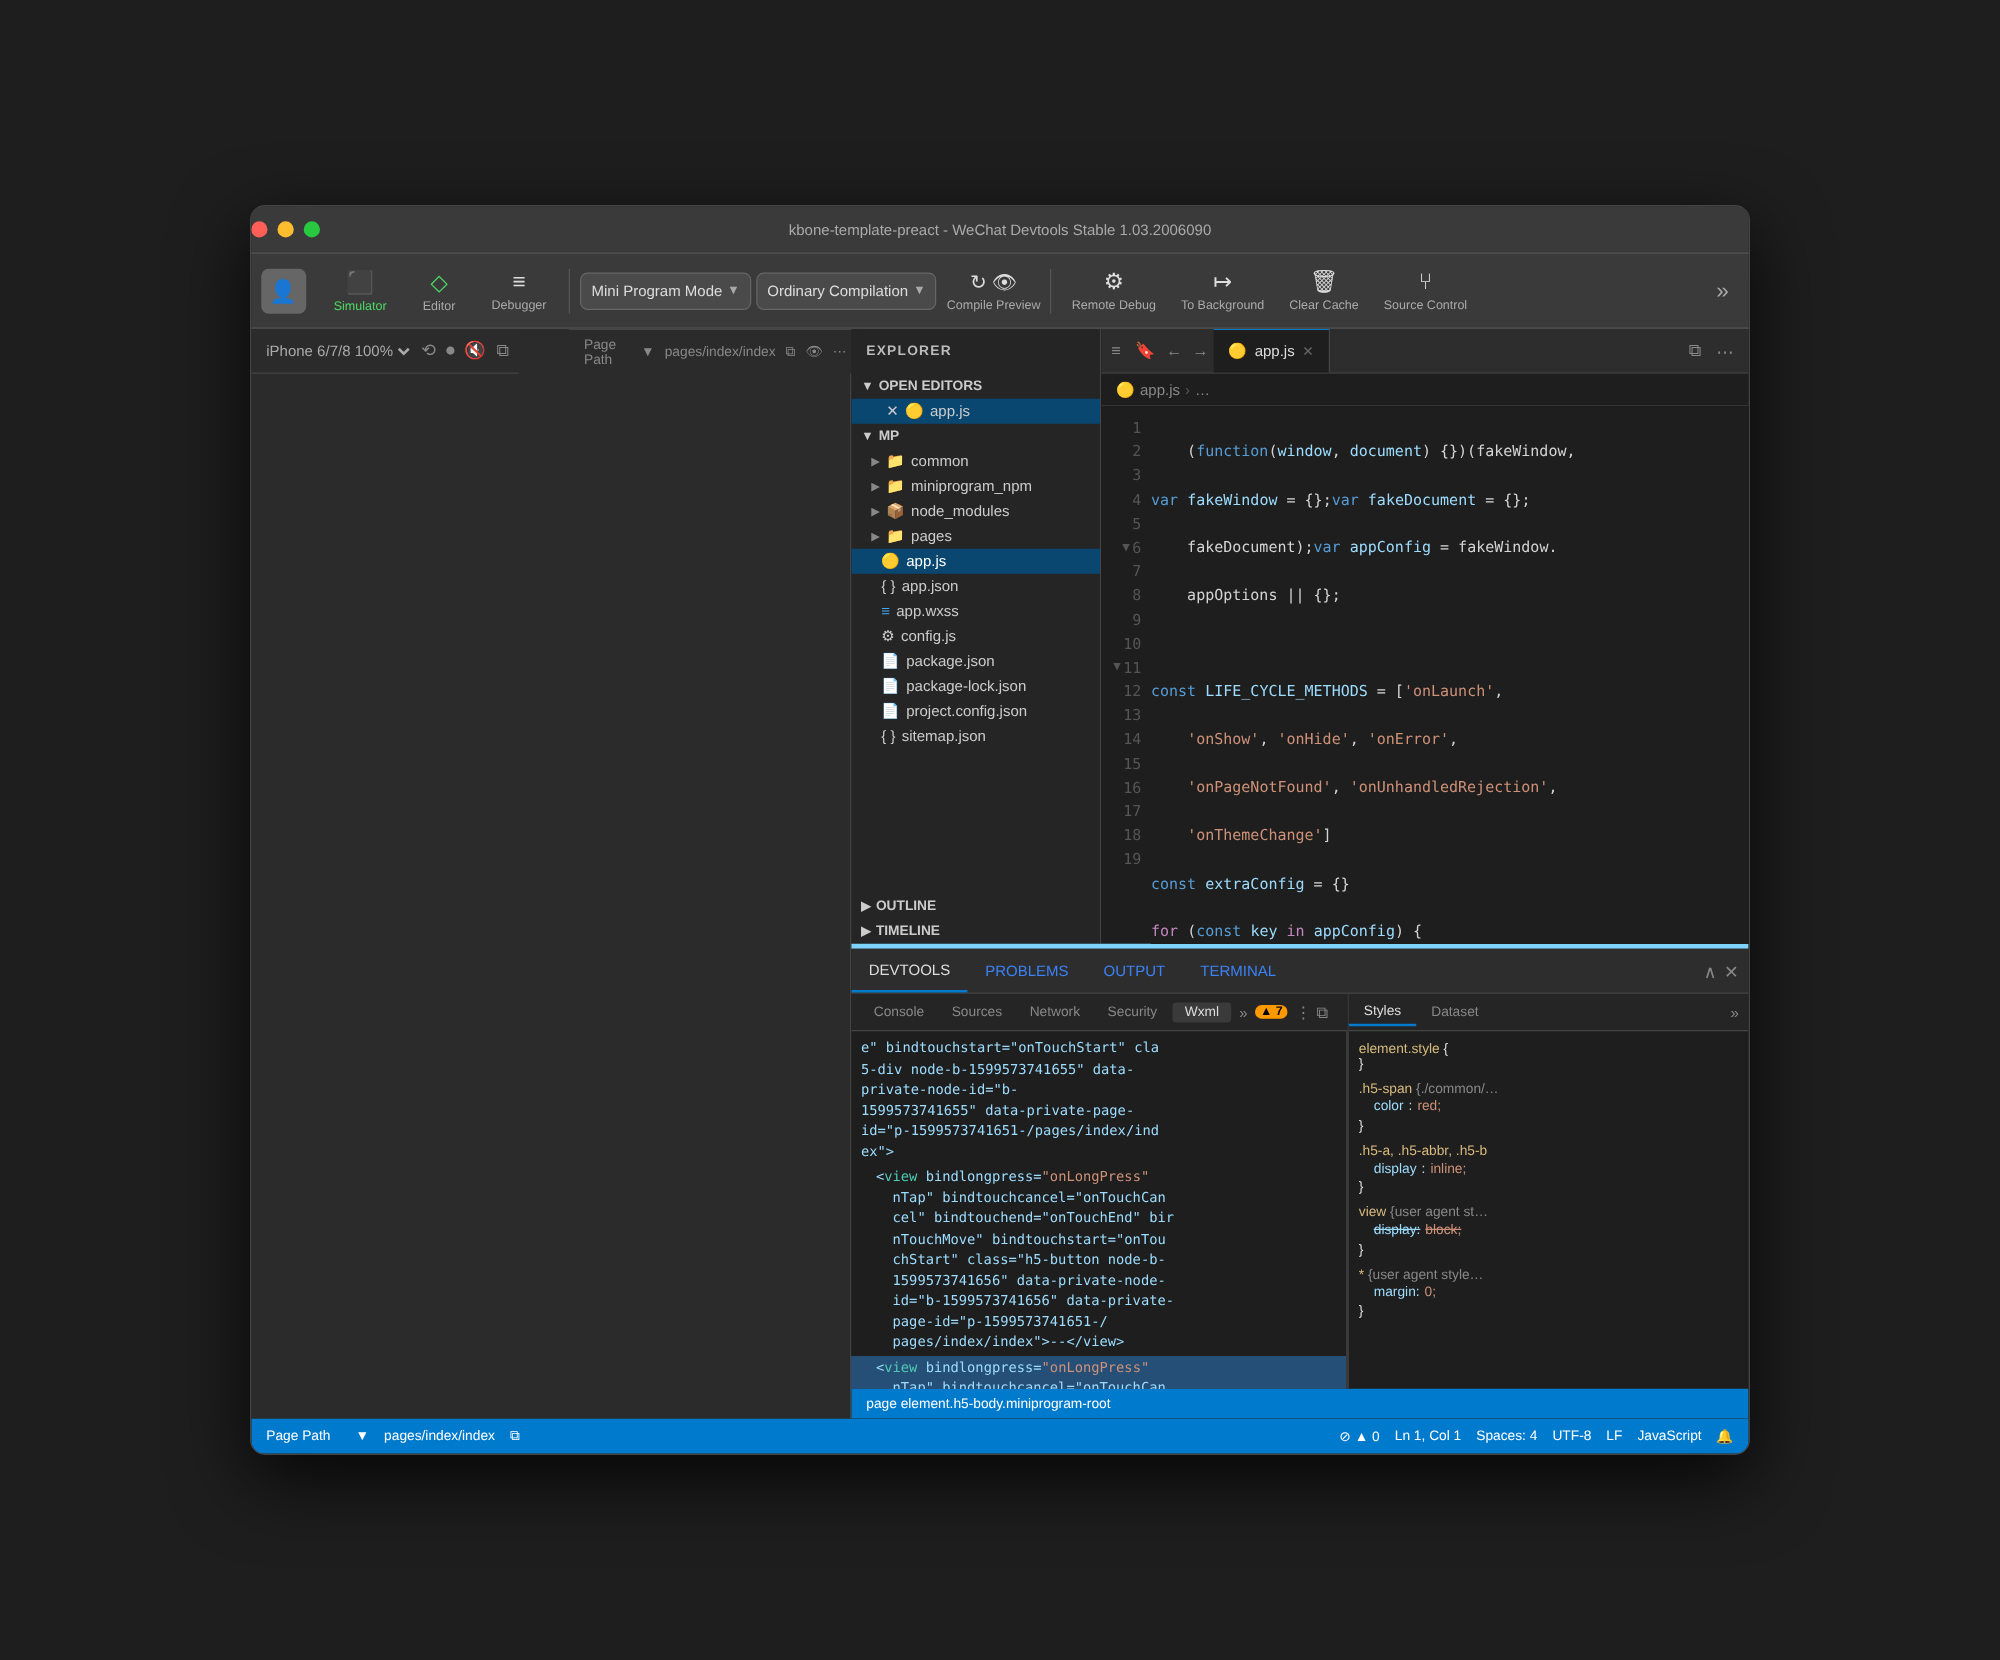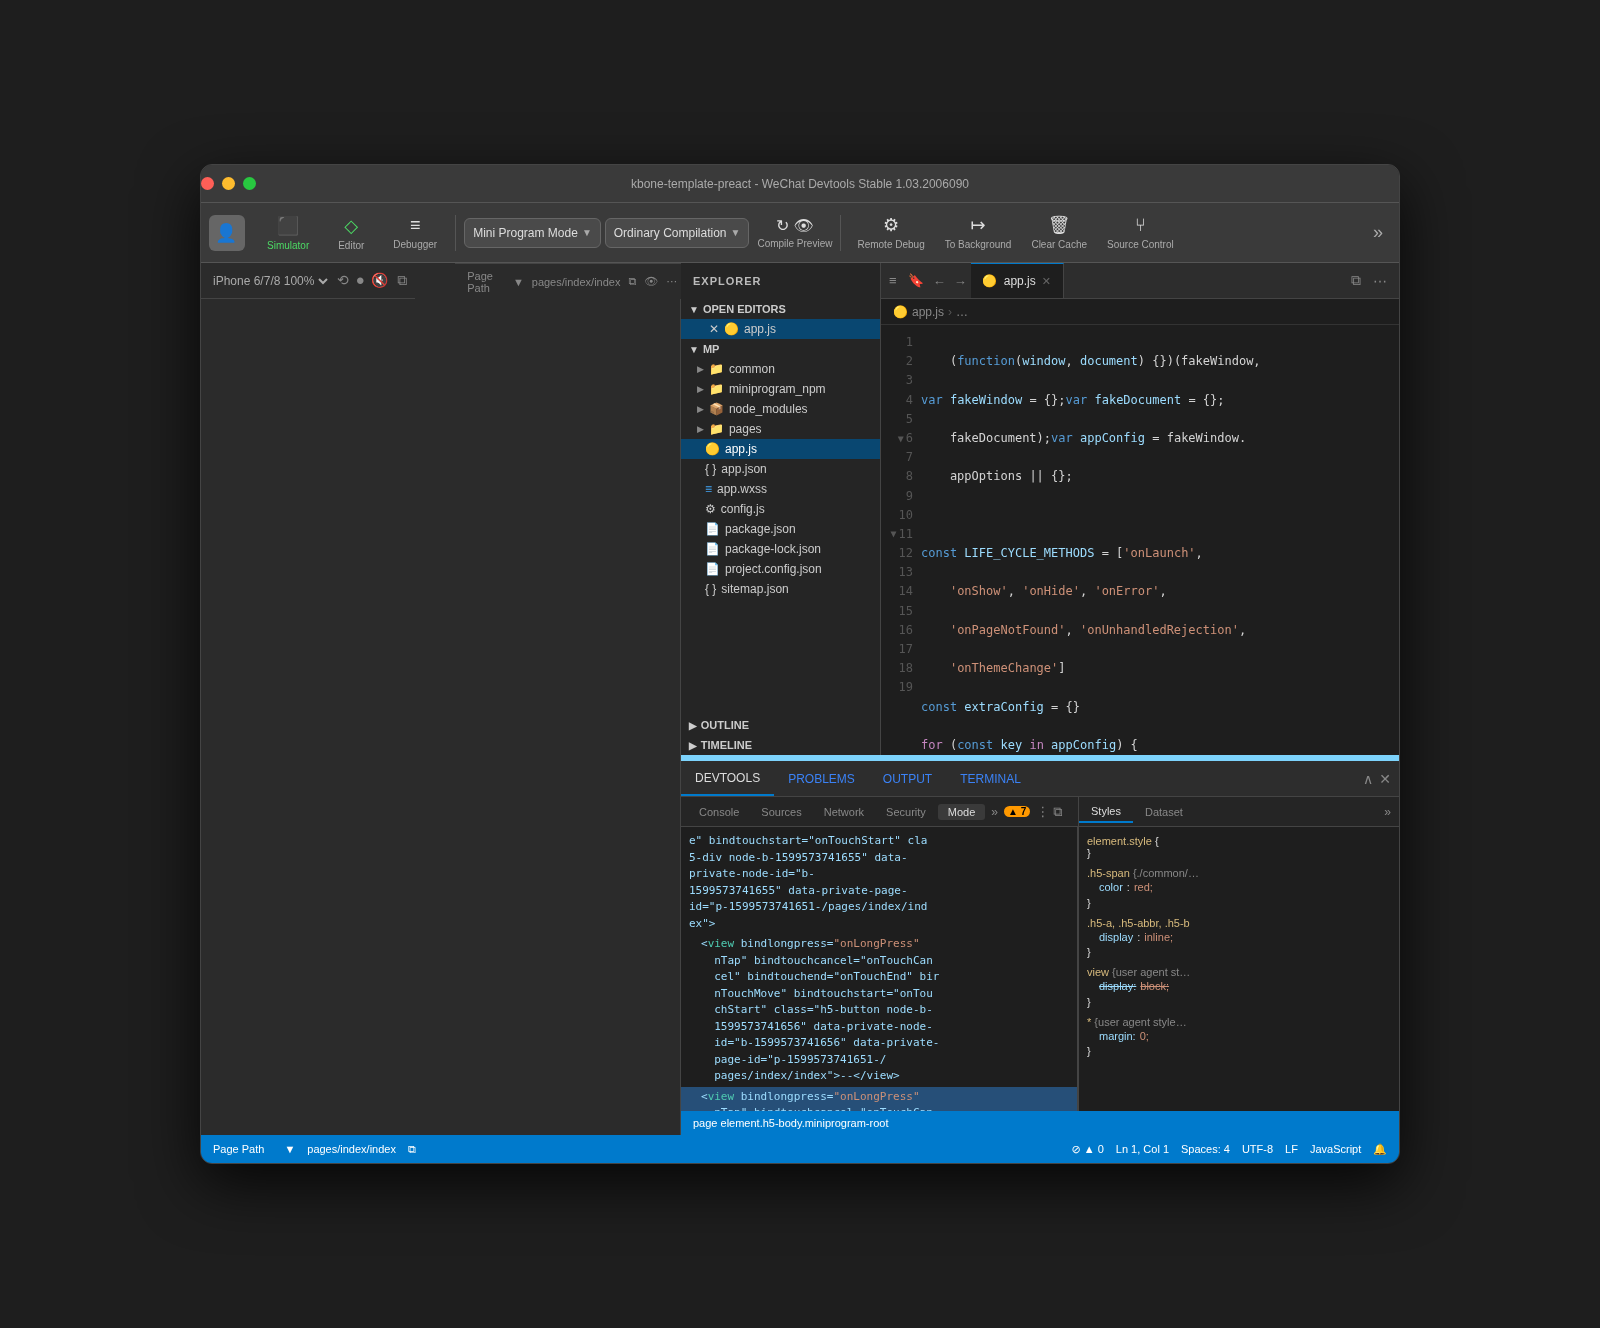--- a/index.html
+++ b/index.html
@@ -418,21 +418,21 @@
     .kw { color: #569cd6; }
     .str { color: #ce9178; }
     .var { color: #9cdcfe; }
     .op { color: #d4d4d4; }
     .arr-kw { color: #c586c0; }
 
     
     .devtools-panel {
       height: 380px;
       background: #1e1e1e;
-      border-top: 6px solid #7dd3fc;
+      border-top: 4px solid #7dd3fc;
       display: flex;
       flex-direction: column;
       flex-shrink: 0;
     }
     .devtools-tabs {
       height: 36px;
       display: flex;
       align-items: stretch;
       background: #2d2d2d;
       border-bottom: 1px solid #444;
@@ -928,21 +928,21 @@
                 <div class="dt-inner-tab">
                   <span>Sources</span>
                 </div>
                 <div class="dt-inner-tab">
                   <span>Network</span>
                 </div>
                 <div class="dt-inner-tab">
                   <span>Security</span>
                 </div>
                 <div class="dt-inner-tab active">
-                  <span>Mode</span>
+                  <span>Wxml</span>
                 </div>
                 <span class="dt-inner-tab-more">»</span>
                 <span class="dt-badge">▲ 7</span>
                 <span style="margin-left:4px; color:#888; font-size:13px; cursor:pointer;">⋮</span>
                 <span style="color:#888; font-size:13px; cursor:pointer; margin-left:2px;">⧉</span>
               </div>
               <div class="devtools-left" style="font-family:'Menlo','Monaco',monospace; font-size:11px; color:#9cdcfe; line-height:1.5;">
                 <div class="wxml-entry">
                   e" bindtouchstart="onTouchStart" cla<br>
                   5-div node-b-1599573741655" data-<br>

